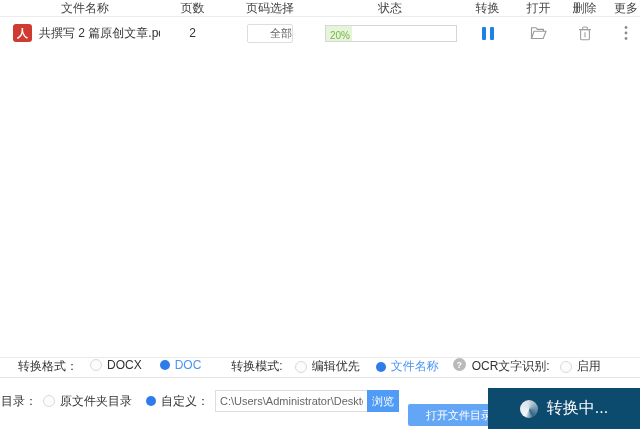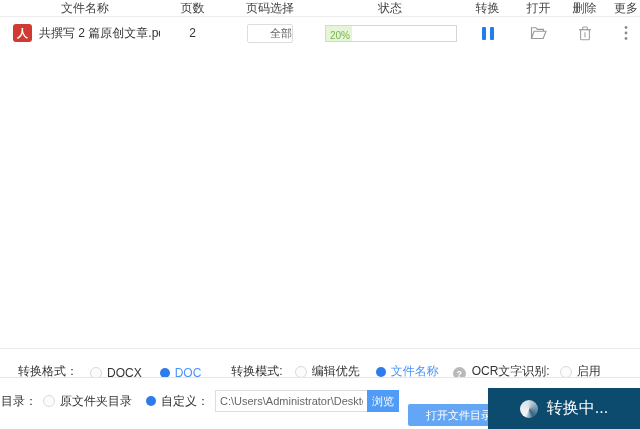--- a/index.html
+++ b/index.html
@@ -32,22 +32,22 @@
     border-radius:2px; background:#fff; font-size:11px; color:#666; text-align:right; }
   .progress { width:132px; height:17px; border:1px solid #d6d6d6; background:#fff; margin:0 auto;
     position:relative; overflow:hidden; }
   .progress-fill { height:100%; background:#e6f4d9; display:flex; align-items:flex-end; }
   .progress-label { font-size:10px; color:#7ab648; padding-left:4px; white-space:nowrap; }
   .icon-btn { display:inline-flex; align-items:center; justify-content:center; width:22px; height:22px; }
   .pause { display:inline-flex; gap:4px; }
   .pause i { display:block; width:4px; height:13px; background:#1e80e8; border-radius:1px; }
 
   
-  .settings { position:absolute; left:0; top:348px; width:640px; height:32px;
-    border-top:1px solid #ebebeb; display:flex; align-items:flex-end; padding-left:18px;
+  .settings { position:absolute; left:0; top:357px; width:640px; height:32px;
+    border-top:1px solid #ebebeb; display:flex; align-items:flex-start; padding-left:18px;
     font-size:12px; color:#333; }
   .radio { display:inline-block; width:12px; height:12px; border:1px solid #d9d9d9;
     border-radius:50%; background:#fcfcfc; vertical-align:-2px; flex:0 0 auto; }
   .radio.sel { width:10px; height:10px; border:none; background:#2e7ceb; }
   .opt { display:inline-flex; align-items:center; gap:5px; }
   .opt .lbl { color:#333; }
   .opt.sel .lbl { color:#4b94f6; }
   .help { width:13px; height:13px; border-radius:50%; background:#b9b9b9; color:#fff;
     font-size:9px; font-weight:bold; display:inline-flex; align-items:center; justify-content:center; }
   .sp12{width:12px}.sp14{width:14px}.sp16{width:16px}.sp18{width:18px}.sp30{width:30px}.sp10{width:10px}.sp6{width:6px}

